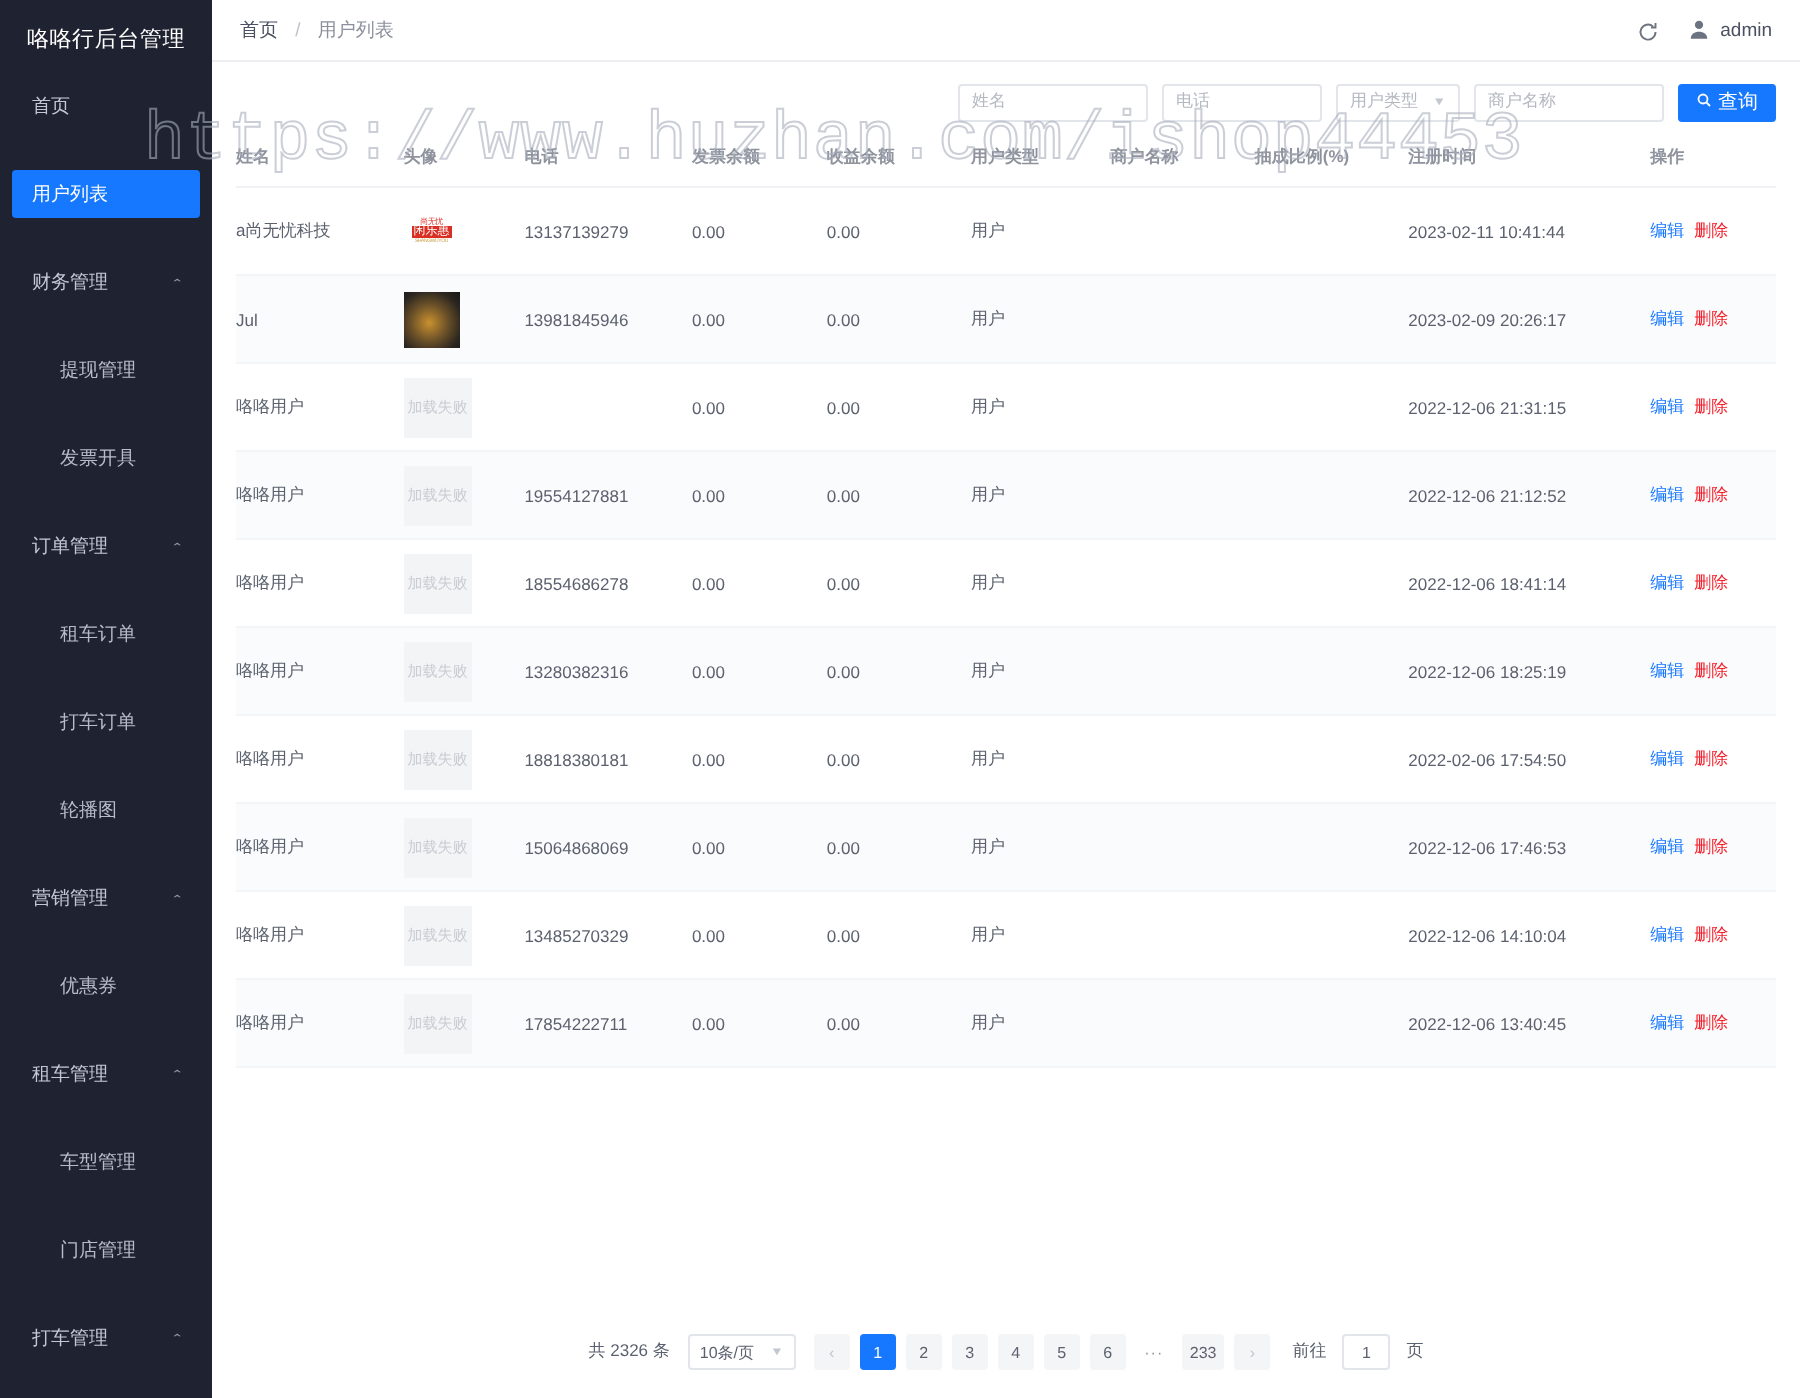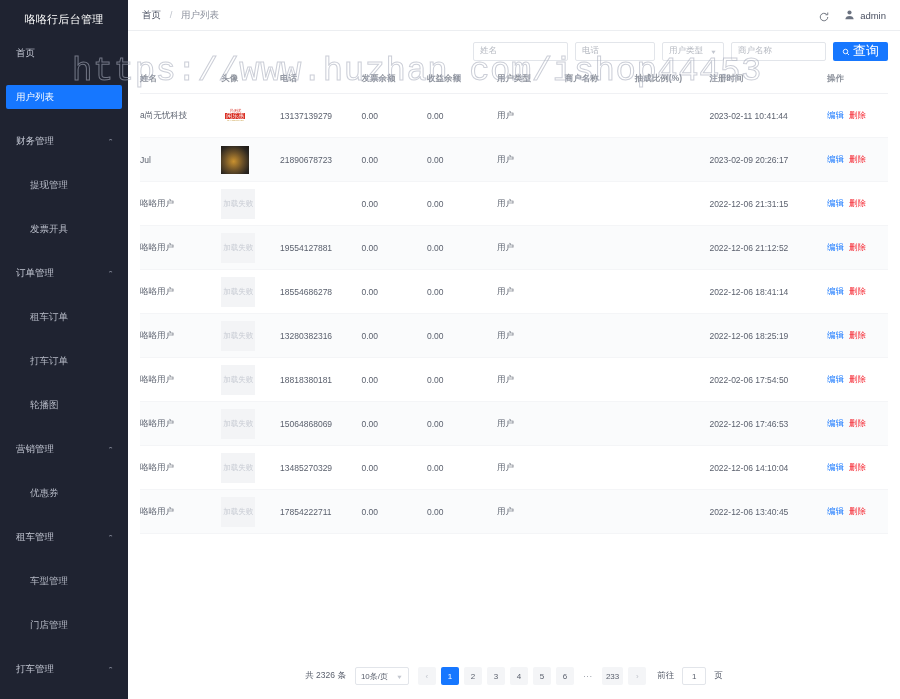--- a/index.html
+++ b/index.html
@@ -6,21 +6,21 @@
   html, body {
     width: 900px; height: 699px;
     font-family: "Liberation Sans", "DejaVu Sans", sans-serif;
     background: #ffffff;
     overflow: hidden;
   }
   .app { display: flex; width: 900px; height: 699px; position: relative; }
 
   
   .sidebar {
-    width: 128px; height: 699px;
+    width: 106px; height: 699px;
     background: #1f2331;
     flex-shrink: 0;
     position: relative;
     z-index: 3;
   }
   .sb-title {
     color: #ffffff;
     font-size: 11px;
     text-align: center;
     padding: 12px 0 14px 0;
@@ -119,21 +119,21 @@
   }
   .fld.name { width: 95px; }
   .fld.phone { width: 80px; }
   .fld.merchant { width: 95px; }
   .fld.sel { width: 62px; justify-content: space-between; }
   .fld.sel .cv { font-size: 7px; color: #c3c7cf; transform: scaleY(.8); }
   .btn-search {
     height: 19px;
     background: #1677ff;
     color: #fff;
-    font-size: 13px;
+    font-size: 10px;
     border: none;
     border-radius: 2px;
     padding: 0 9px;
     display: flex;
     align-items: center;
     gap: 3px;
     cursor: pointer;
   }
 
   
@@ -403,21 +403,21 @@
                 <td class="c-mer"><span></span></td>
                 <td class="c-rate"><span></span></td>
                 <td class="c-time"><span>2023-02-11 10:41:44</span></td>
                 <td class="c-act"><span class="act-link act-edit">编辑</span><span class="act-link act-del">删除</span></td>
               </tr>
               <tr>
                 <td class="c-name"><span>Jul</span></td>
                 <td class="c-avatar">
                   <div class="avatar-photo"></div>
                 </td>
-                <td class="c-phone"><span>21890678723</span></td>
+                <td class="c-phone"><span>13981845946</span></td>
                 <td class="c-inv"><span>0.00</span></td>
                 <td class="c-earn"><span>0.00</span></td>
                 <td class="c-type"><span>用户</span></td>
                 <td class="c-mer"><span></span></td>
                 <td class="c-rate"><span></span></td>
                 <td class="c-time"><span>2023-02-09 20:26:17</span></td>
                 <td class="c-act"><span class="act-link act-edit">编辑</span><span class="act-link act-del">删除</span></td>
               </tr>
               <tr>
                 <td class="c-name"><span>咯咯用户</span></td>

